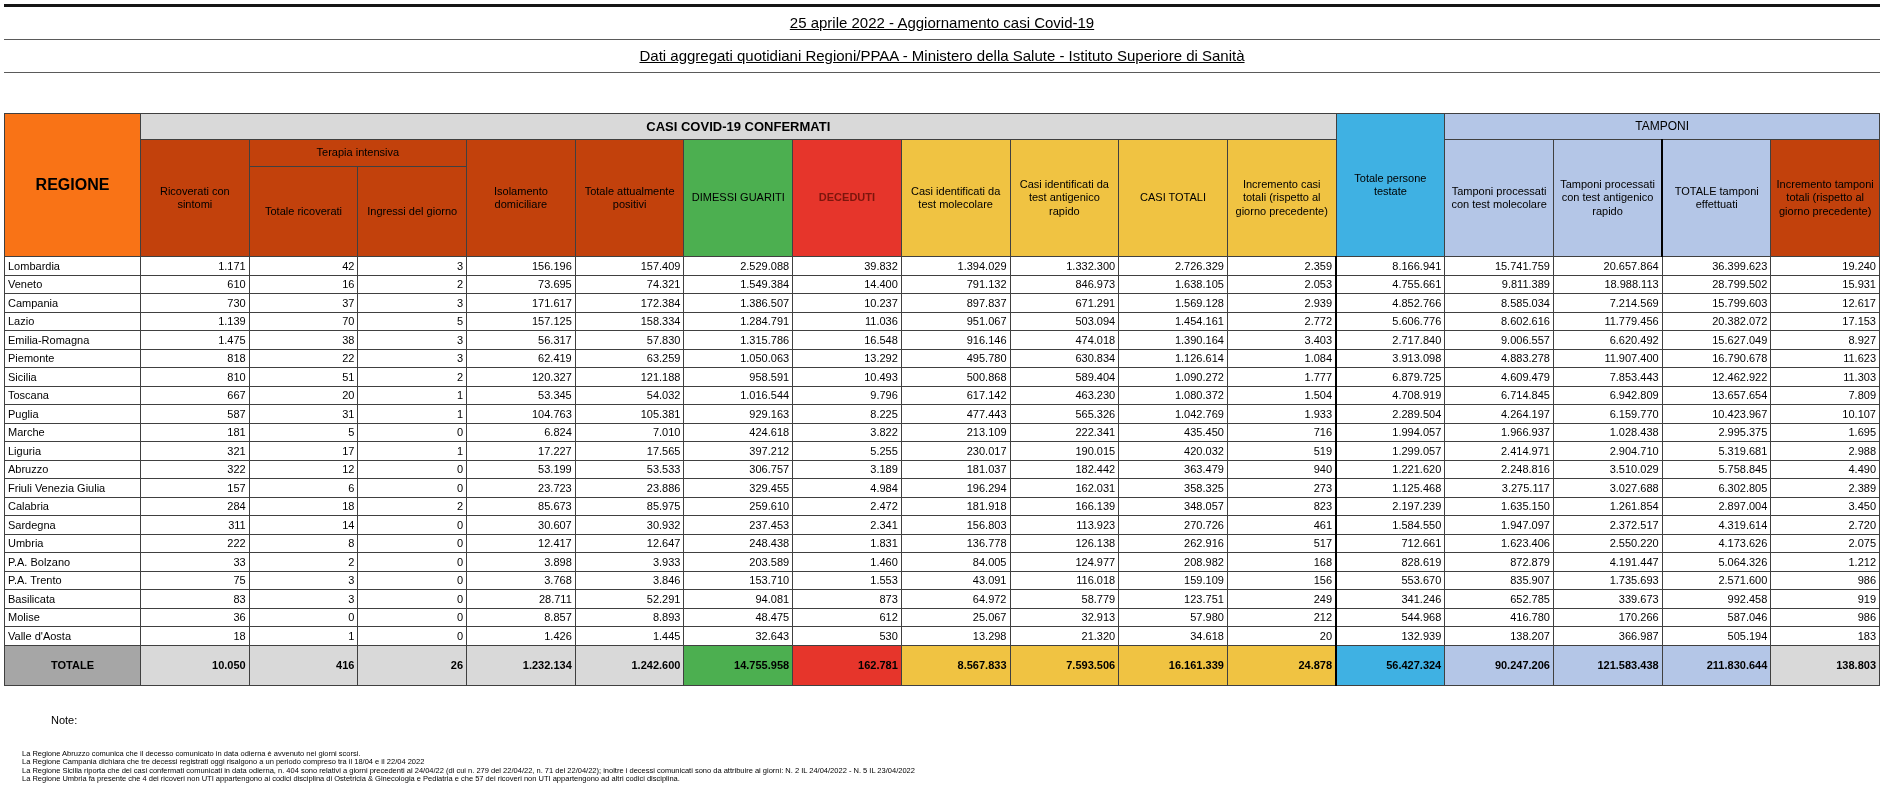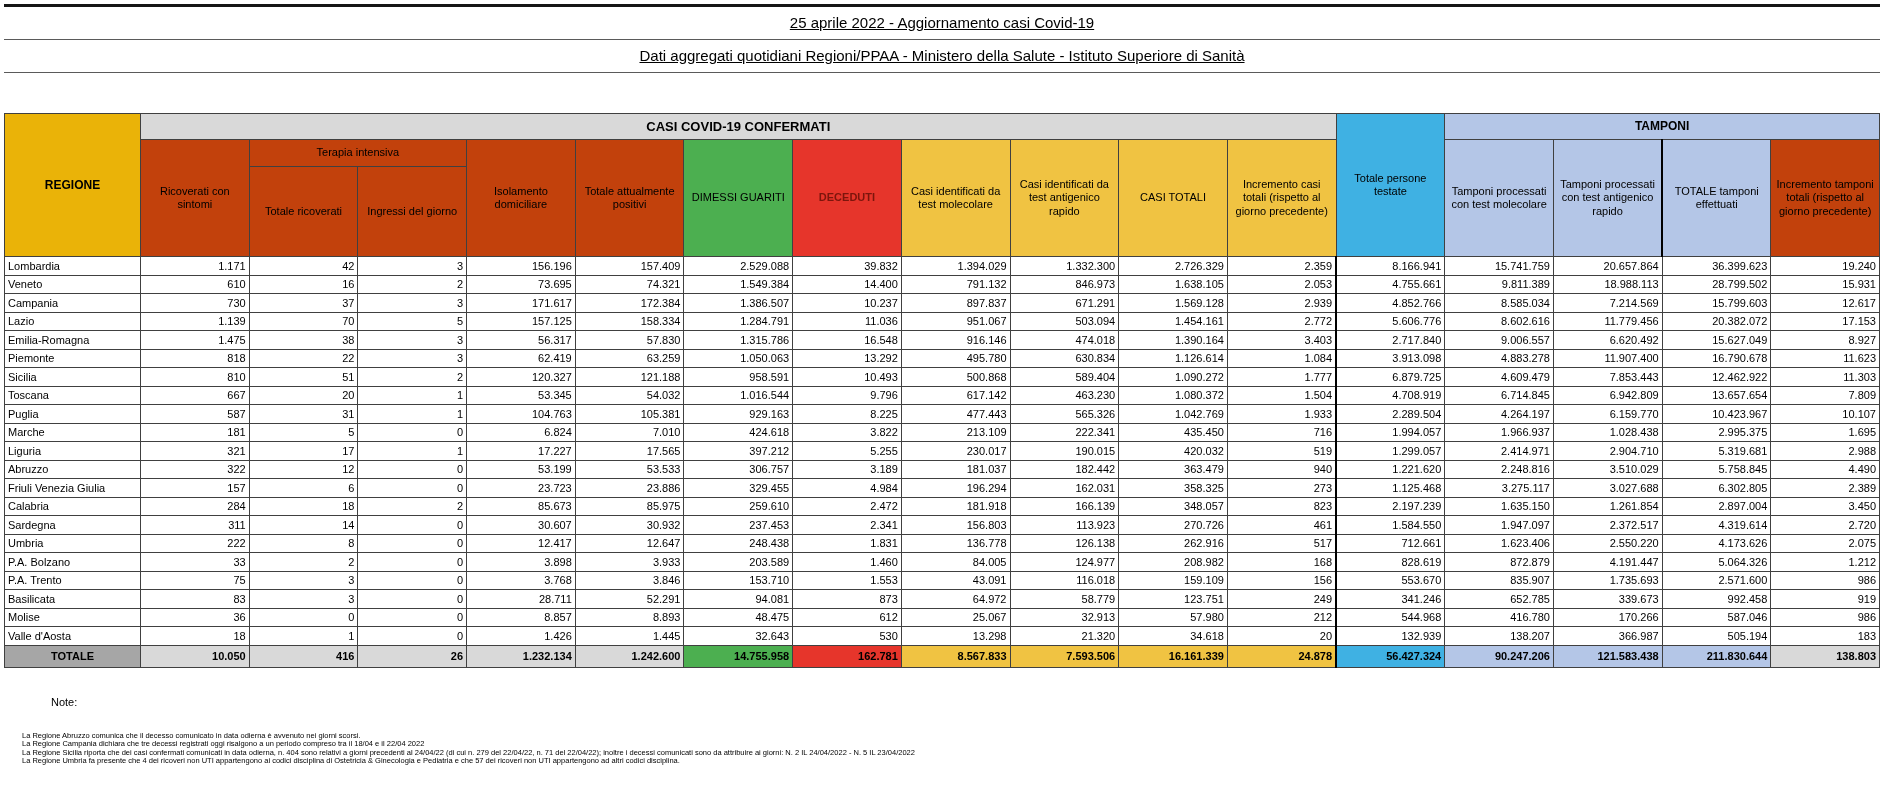--- a/index.html
+++ b/index.html
@@ -10,43 +10,43 @@
   .title-block{margin:4px 4px 0 4px;border-top:3px solid #161616;text-decoration:underline;}
   .title-row{height:32px;line-height:32px;text-align:center;font-size:15px;border-bottom:1px solid #5a5a5a;}
 
   
   table.covid{border-collapse:collapse;table-layout:fixed;width:1876px;margin:40px 4px 0 4px;font-size:11px;border:1.5px solid #000;}
   table.covid th,table.covid td{border:1px solid #404040;padding:0 3px;vertical-align:middle;}
   col.region-col{width:136px;}
 
   
   thead th{font-weight:normal;text-align:center;white-space:normal;line-height:1.2;}
-  .region-h{background:#eab308;font-weight:bold;font-size:12px;}
+  .region-h{background:#f97316;font-weight:bold;font-size:16px;}
   .band-gray{background:#d9d9d9;font-weight:bold;font-size:13px;height:25px;}
-  .band-lblue{background:#b4c6e7;font-weight:bold;font-size:12px;}
+  .band-lblue{background:#b4c6e7;font-weight:normal;font-size:12px;}
   .h-gray{background:#c2410c;}
   .h-green{background:#4caf50;}
   .h-red{background:#e6352b;color:#7c150c;font-weight:bold;}
   .h-yellow{background:#f0c342;}
   .h-blue{background:#3fb1e3;}
   .h-lblue{background:#b4c6e7;}
   .row-terapia{height:27px;}
   .row-sub{height:90px;}
 
   
   tbody tr{height:18.5px;}
   tbody td{white-space:nowrap;overflow:hidden;background:#fff;}
   td.region-cell{text-align:left;}
   td.num-cell{text-align:right;}
   
   table.covid tr>*:nth-child(13){border-left:2px solid #000;}
   thead .thick-left{border-left:2px solid #000;margin-top:42px;}
 
   
-  tfoot tr{height:22px;}
+  tfoot tr{height:40px;}
   tfoot td{font-weight:bold;text-align:right;white-space:nowrap;}
   tfoot td.total-label{background:#a6a6a6;text-align:center;}
   .t-gray{background:#d9d9d9;}
   .t-green{background:#4caf50;}
   .t-red{background:#e6352b;}
   .t-yellow{background:#f0c342;}
   .t-blue{background:#3fb1e3;}
   .t-lblue{background:#b4c6e7;}
 
   

